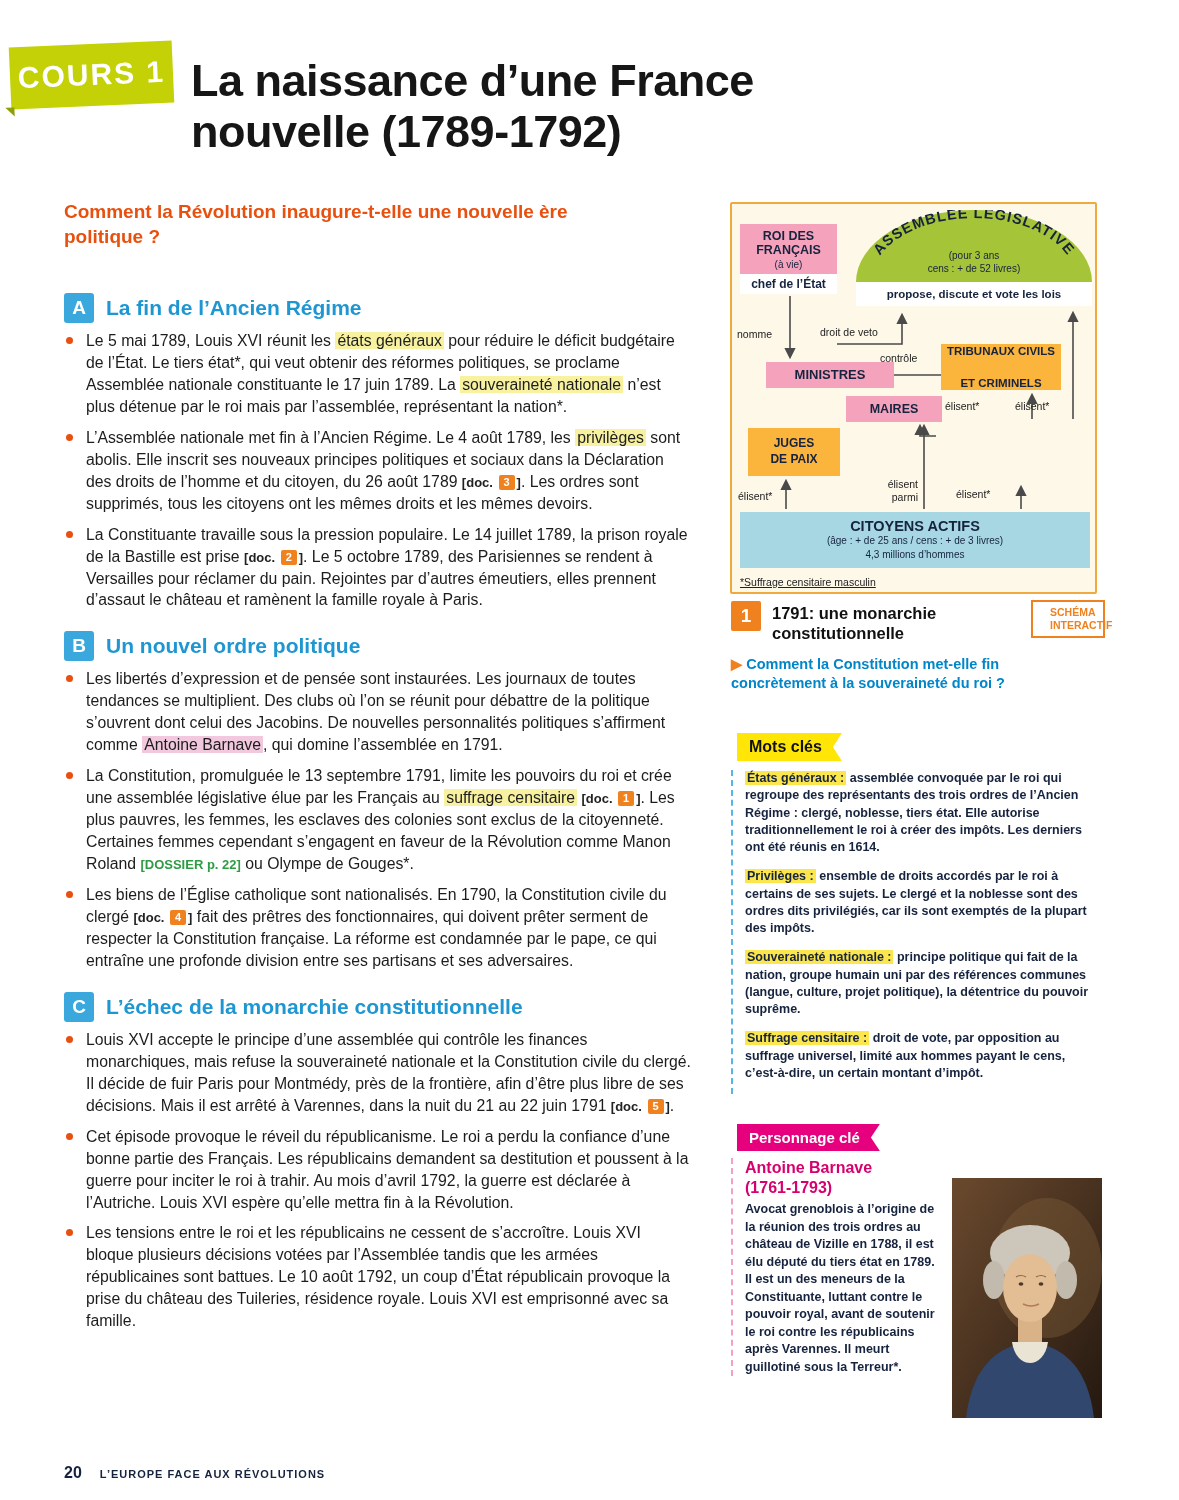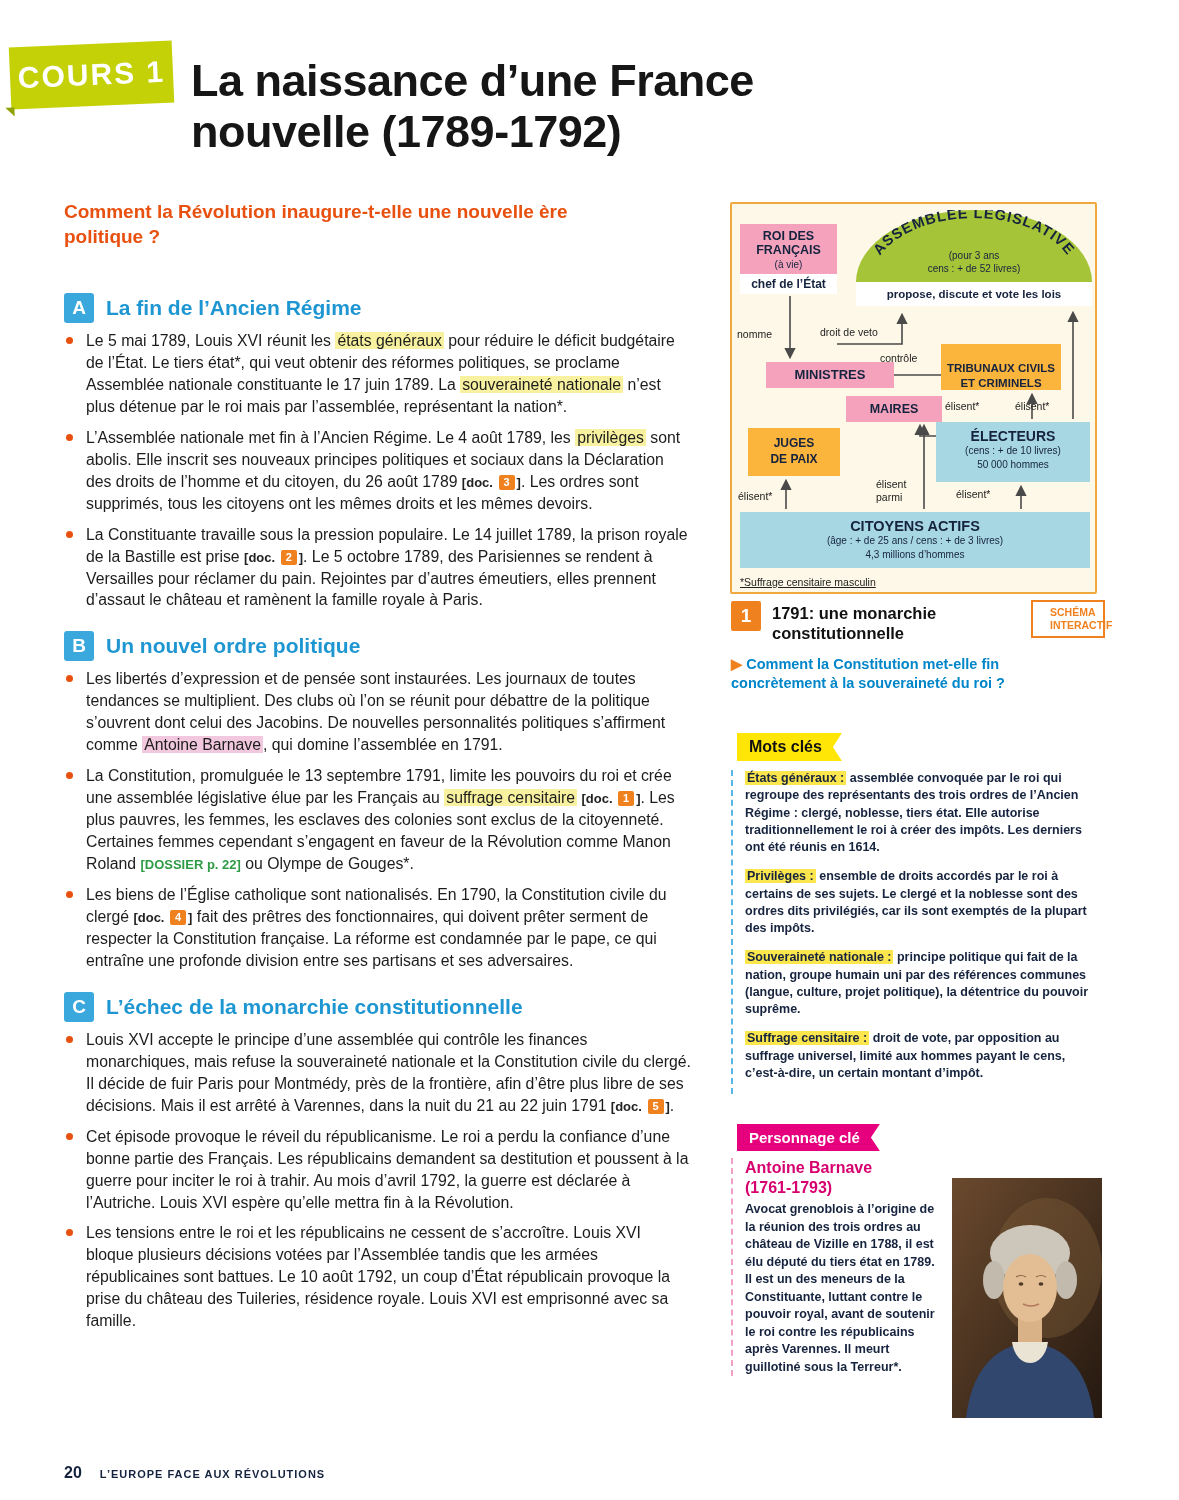--- a/index.html
+++ b/index.html
@@ -47,25 +47,25 @@
   .dome svg{position:absolute;left:0;top:0}
   .dome-sub{position:absolute;left:0;right:0;top:40px;text-align:center;font-size:10px;line-height:1.25;color:#16233e}
   .assembly-strip{height:24px;background:#fff;font-size:11.5px;font-weight:bold;text-align:center;line-height:24px;color:#16233e}
   .d-lbl{position:absolute;font-size:10.5px;color:#222}
   .lbl-nomme{left:5px;top:124px}
   .lbl-veto{left:88px;top:122px}
   .lbl-controle{left:148px;top:148px}
   .lbl-elisent-maires{left:213px;top:196px}
   .lbl-elisent-right{left:283px;top:196px}
   .lbl-elisent-juges{left:6px;top:286px}
-  .lbl-elisent-parmi{left:144px;top:274px;width:42px;line-height:1.2}
+  .lbl-elisent-parmi{left:144px;top:274px;width:42px;text-align:right;line-height:1.2}
   .lbl-elisent-electeurs{left:224px;top:284px}
   .d-ministres{left:34px;top:158px;width:128px;height:26px;background:#f5a3bd;font-size:13px;font-weight:bold;line-height:26px}
   .d-tribunaux{left:209px;top:140px;width:120px;height:46px;background:#fbb43c;font-size:11.5px;font-weight:bold;
-    display:flex;flex-direction:column;justify-content:flex-end;line-height:1.25}
+    display:flex;flex-direction:column;justify-content:space-between;line-height:1.25}
   .d-maires{left:114px;top:192px;width:96px;height:26px;background:#f5a3bd;font-size:12.5px;font-weight:bold;line-height:26px}
   .d-electeurs{left:204px;top:218px;width:154px;height:60px;background:#a7d7e2;padding-top:6px}
   .d-electeurs .t{font-size:14px;font-weight:bold}
   .d-juges{left:16px;top:224px;width:92px;height:48px;background:#fbb43c;font-size:12px;font-weight:bold;
     display:flex;flex-direction:column;justify-content:center;line-height:1.3}
   .d-citoyens{left:8px;top:308px;width:350px;height:56px;background:#a7d7e2;padding-top:6px}
   .d-citoyens .t{font-size:14.5px;font-weight:bold}
   .d-small{font-size:10px;line-height:1.35;color:#16233e}
   .d-footnote{left:8px;top:372px;font-size:10.5px;color:#222;text-decoration:underline}
 
@@ -198,25 +198,20 @@
     <div class="d-tribunaux d-box">
       <span>TRIBUNAUX CIVILS</span>
       <span>ET CRIMINELS</span>
     </div>
 
     <div class="d-maires d-box">MAIRES</div>
 
     <div class="d-lbl lbl-elisent-maires">élisent*</div>
     <div class="d-lbl lbl-elisent-right">élisent*</div>
 
-    <div class="d-electeurs d-box">
-      <div class="t">ÉLECTEURS</div>
-      <div class="d-small">(cens : + de 10 livres)</div>
-      <div class="d-small">50 000 hommes</div>
-    </div>
 
     <div class="d-juges d-box">
       <span>JUGES</span>
       <span>DE PAIX</span>
     </div>
 
     <div class="d-lbl lbl-elisent-juges">élisent*</div>
     <div class="d-lbl lbl-elisent-parmi">élisent parmi</div>
     <div class="d-lbl lbl-elisent-electeurs">élisent*</div>
 

